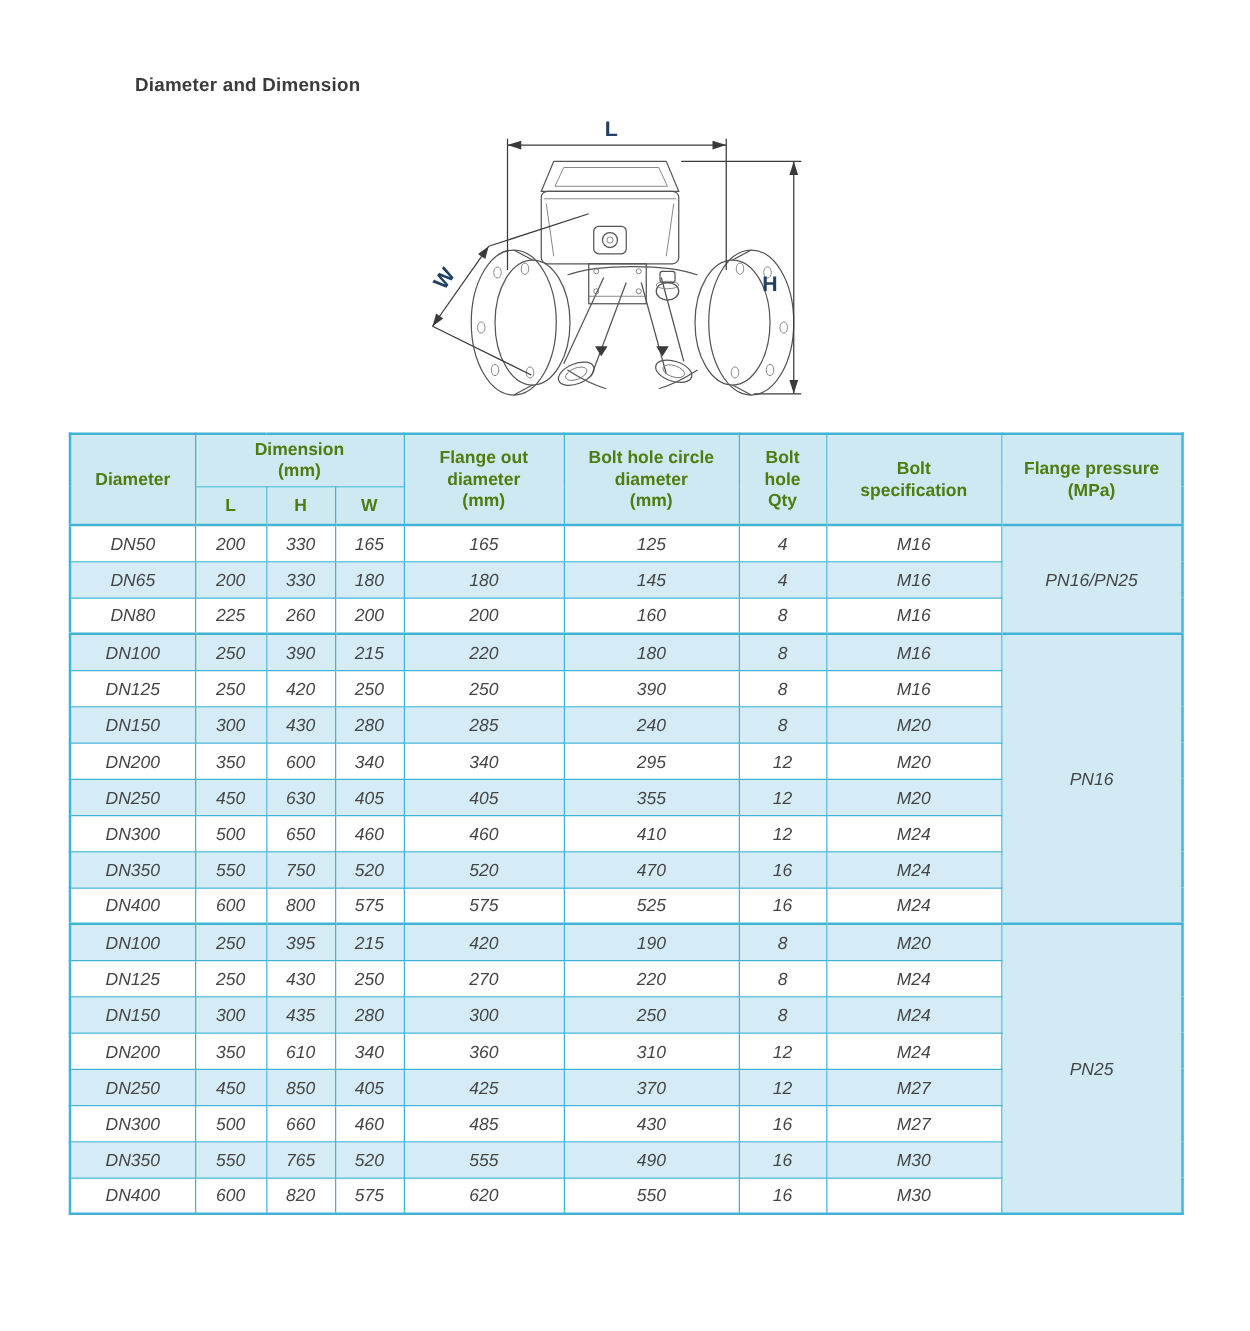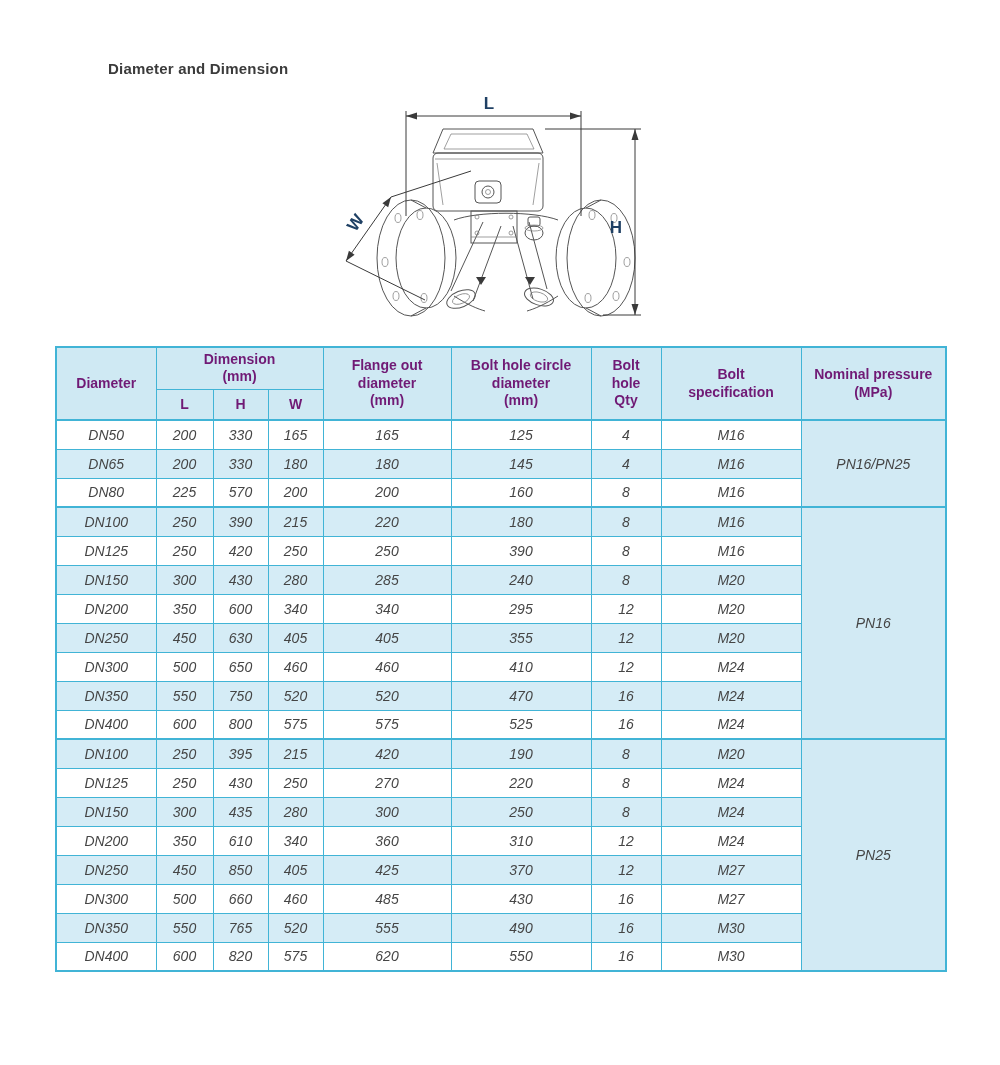--- a/index.html
+++ b/index.html
@@ -18,21 +18,21 @@
     position:absolute;left:55px;top:346px;width:890px;
     border-collapse:collapse;table-layout:fixed;
     font-size:14px;color:#454545;
     border:2px solid #41b4d6;
   }
   .spec-table th,.spec-table td{
     border:1px solid #41b4d6;text-align:center;vertical-align:middle;
     padding:1px 3px;overflow:hidden;
   }
   .spec-table thead th{
-    background:#cfe9f3;font-weight:bold;color:#701a75;
+    background:#cfe9f3;font-weight:bold;color:#4d7c0f;
     white-space:pre-line;line-height:1.25;
   }
   .spec-table thead tr:first-child{height:42px;}
   .spec-table thead tr:last-child{height:31px;}
   .spec-table thead{border-bottom:2px solid #41b4d6;}
   .spec-table tbody tr{height:29px;font-style:italic;}
   .row-white td{background:#ffffff;}
   .row-blue td{background:#d5ecf6;}
   .group-start td{border-top:2px solid #41b4d6;}
   td.pressure-cell{background:#d2eaf4 !important;}
@@ -162,21 +162,21 @@
 diameter
 (mm)</th>
         <th rowspan="2">Bolt hole circle
 diameter
 (mm)</th>
         <th rowspan="2">Bolt
 hole
 Qty</th>
         <th rowspan="2">Bolt
 specification</th>
-        <th rowspan="2">Nominal pressure
+        <th rowspan="2">Flange pressure
 (MPa)</th>
       </tr>
       <tr>
         <th>L</th>
         <th>H</th>
         <th>W</th>
       </tr>
     </thead>
     <tbody>
         <tr class="row-white group-start">
@@ -196,21 +196,21 @@
           <td>330</td>
           <td>180</td>
           <td>180</td>
           <td>145</td>
           <td>4</td>
           <td>M16</td>
         </tr>
         <tr class="row-white">
           <td>DN80</td>
           <td>225</td>
-          <td>570</td>
+          <td>260</td>
           <td>200</td>
           <td>200</td>
           <td>160</td>
           <td>8</td>
           <td>M16</td>
         </tr>
         <tr class="row-blue group-start">
           <td>DN100</td>
           <td>250</td>
           <td>390</td>

